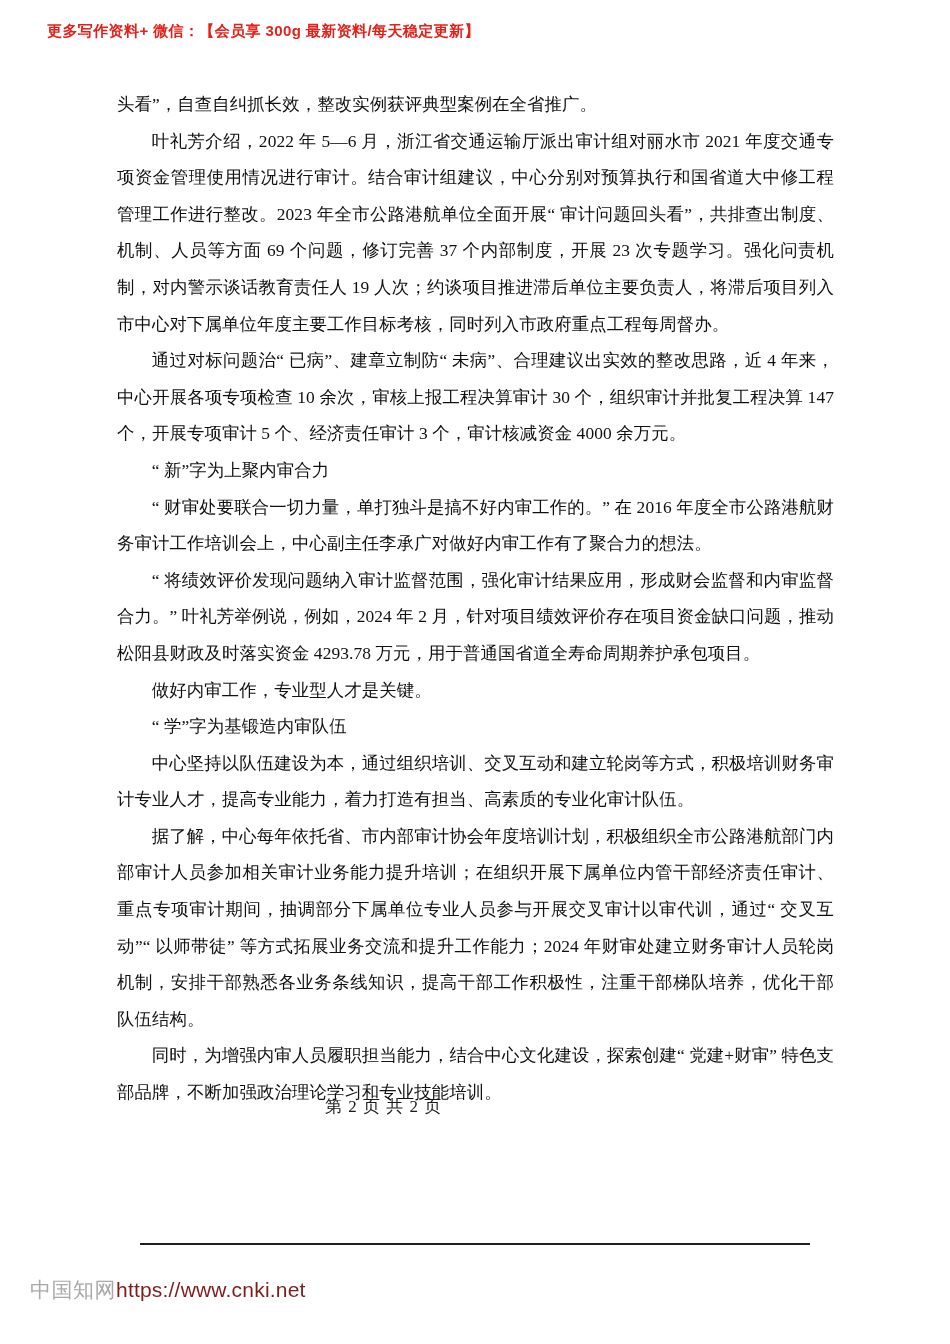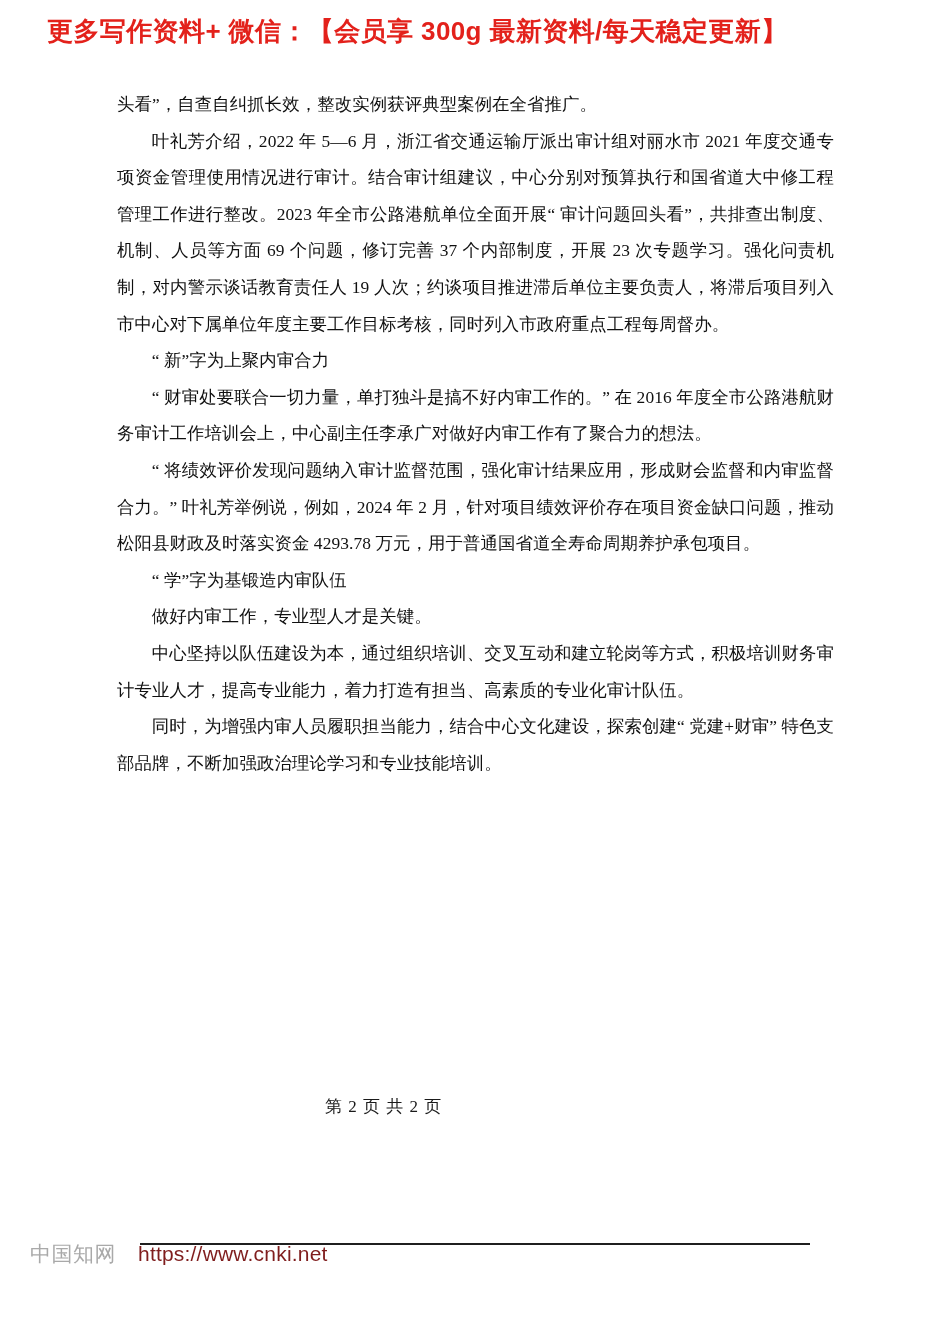--- a/index.html
+++ b/index.html
@@ -25,21 +25,21 @@
     height: 62px;
     display: flex;
     align-items: center;
     padding-left: 47px;
     box-sizing: border-box;
   }
   .promo-text {
     color: #e3211b;
     font-family: "Liberation Sans", "DejaVu Sans", sans-serif;
     font-weight: bold;
-    font-size: 26px;
+    font-size: 15px;
     letter-spacing: 0.4px;
     white-space: nowrap;
   }
 
   
   .doc-body {
     position: absolute;
     left: 117px;
     top: 86px;
     width: 717px;
@@ -85,24 +85,23 @@
     top: 1243px;
     width: 670px;
     height: 2px;
     background: #1f1f1f;
   }
 
   
   .watermark {
     position: absolute;
     left: 30px;
-    top: 1240px;
+    top: 1276px;
     display: flex;
     align-items: center;
-    gap: 22px;
   }
   .watermark .wm-brand {
     font-family: "Liberation Sans", "DejaVu Sans", sans-serif;
     font-size: 21px;
     color: #a9a9a9;
     letter-spacing: 0.5px;
     white-space: nowrap;
   }
   .watermark .wm-url {
     font-family: "Liberation Sans", "DejaVu Sans", sans-serif;
@@ -115,26 +114,28 @@
 </head>
 <body>
 
 <div class="promo-banner">
   <span class="promo-text">更多写作资料+ 微信：【会员享 300g 最新资料/每天稳定更新】</span>
 </div>
 
 <div class="doc-body">
   <p class="para cont">头看”，自查自纠抓长效，整改实例获评典型案例在全省推广。</p>
   <p class="para indent">叶礼芳介绍，2022 年 5—6 月，浙江省交通运输厅派出审计组对丽水市 2021 年度交通专项资金管理使用情况进行审计。结合审计组建议，中心分别对预算执行和国省道大中修工程管理工作进行整改。2023 年全市公路港航单位全面开展“ 审计问题回头看”，共排查出制度、机制、人员等方面 69 个问题，修订完善 37 个内部制度，开展 23 次专题学习。强化问责机制，对内警示谈话教育责任人 19 人次；约谈项目推进滞后单位主要负责人，将滞后项目列入市中心对下属单位年度主要工作目标考核，同时列入市政府重点工程每周督办。</p>
+  <p class="para indent">通过对标问题治“ 已病”、建章立制防“ 未病”、合理建议出实效的整改思路，近 4 年来，中心开展各项专项检查 10 余次，审核上报工程决算审计 30 个，组织审计并批复工程决算 147 个，开展专项审计 5 个、经济责任审计 3 个，审计核减资金 4000 余万元。</p>
   <p class="para indent">“ 新”字为上聚内审合力</p>
   <p class="para indent">“ 财审处要联合一切力量，单打独斗是搞不好内审工作的。” 在 2016 年度全市公路港航财务审计工作培训会上，中心副主任李承广对做好内审工作有了聚合力的想法。</p>
   <p class="para indent">“ 将绩效评价发现问题纳入审计监督范围，强化审计结果应用，形成财会监督和内审监督合力。” 叶礼芳举例说，例如，2024 年 2 月，针对项目绩效评价存在项目资金缺口问题，推动松阳县财政及时落实资金 4293.78 万元，用于普通国省道全寿命周期养护承包项目。</p>
+  <p class="para indent">做好内审工作，专业型人才是关键。</p>
   <p class="para indent">“ 学”字为基锻造内审队伍</p>
-  <p class="para indent">做好内审工作，专业型人才是关键。</p>
   <p class="para indent">中心坚持以队伍建设为本，通过组织培训、交叉互动和建立轮岗等方式，积极培训财务审计专业人才，提高专业能力，着力打造有担当、高素质的专业化审计队伍。</p>
+  <p class="para indent">据了解，中心每年依托省、市内部审计协会年度培训计划，积极组织全市公路港航部门内部审计人员参加相关审计业务能力提升培训；在组织开展下属单位内管干部经济责任审计、重点专项审计期间，抽调部分下属单位专业人员参与开展交叉审计以审代训，通过“ 交叉互动”“ 以师带徒” 等方式拓展业务交流和提升工作能力；2024 年财审处建立财务审计人员轮岗机制，安排干部熟悉各业务条线知识，提高干部工作积极性，注重干部梯队培养，优化干部队伍结构。</p>
   <p class="para indent">同时，为增强内审人员履职担当能力，结合中心文化建设，探索创建“ 党建+财审” 特色支部品牌，不断加强政治理论学习和专业技能培训。</p>
 
 </div>
 
 <div class="page-footer">
   <span class="page-num">第 2 页 共 2 页</span>
 </div>
 
 <div class="bottom-divider"></div>
 

